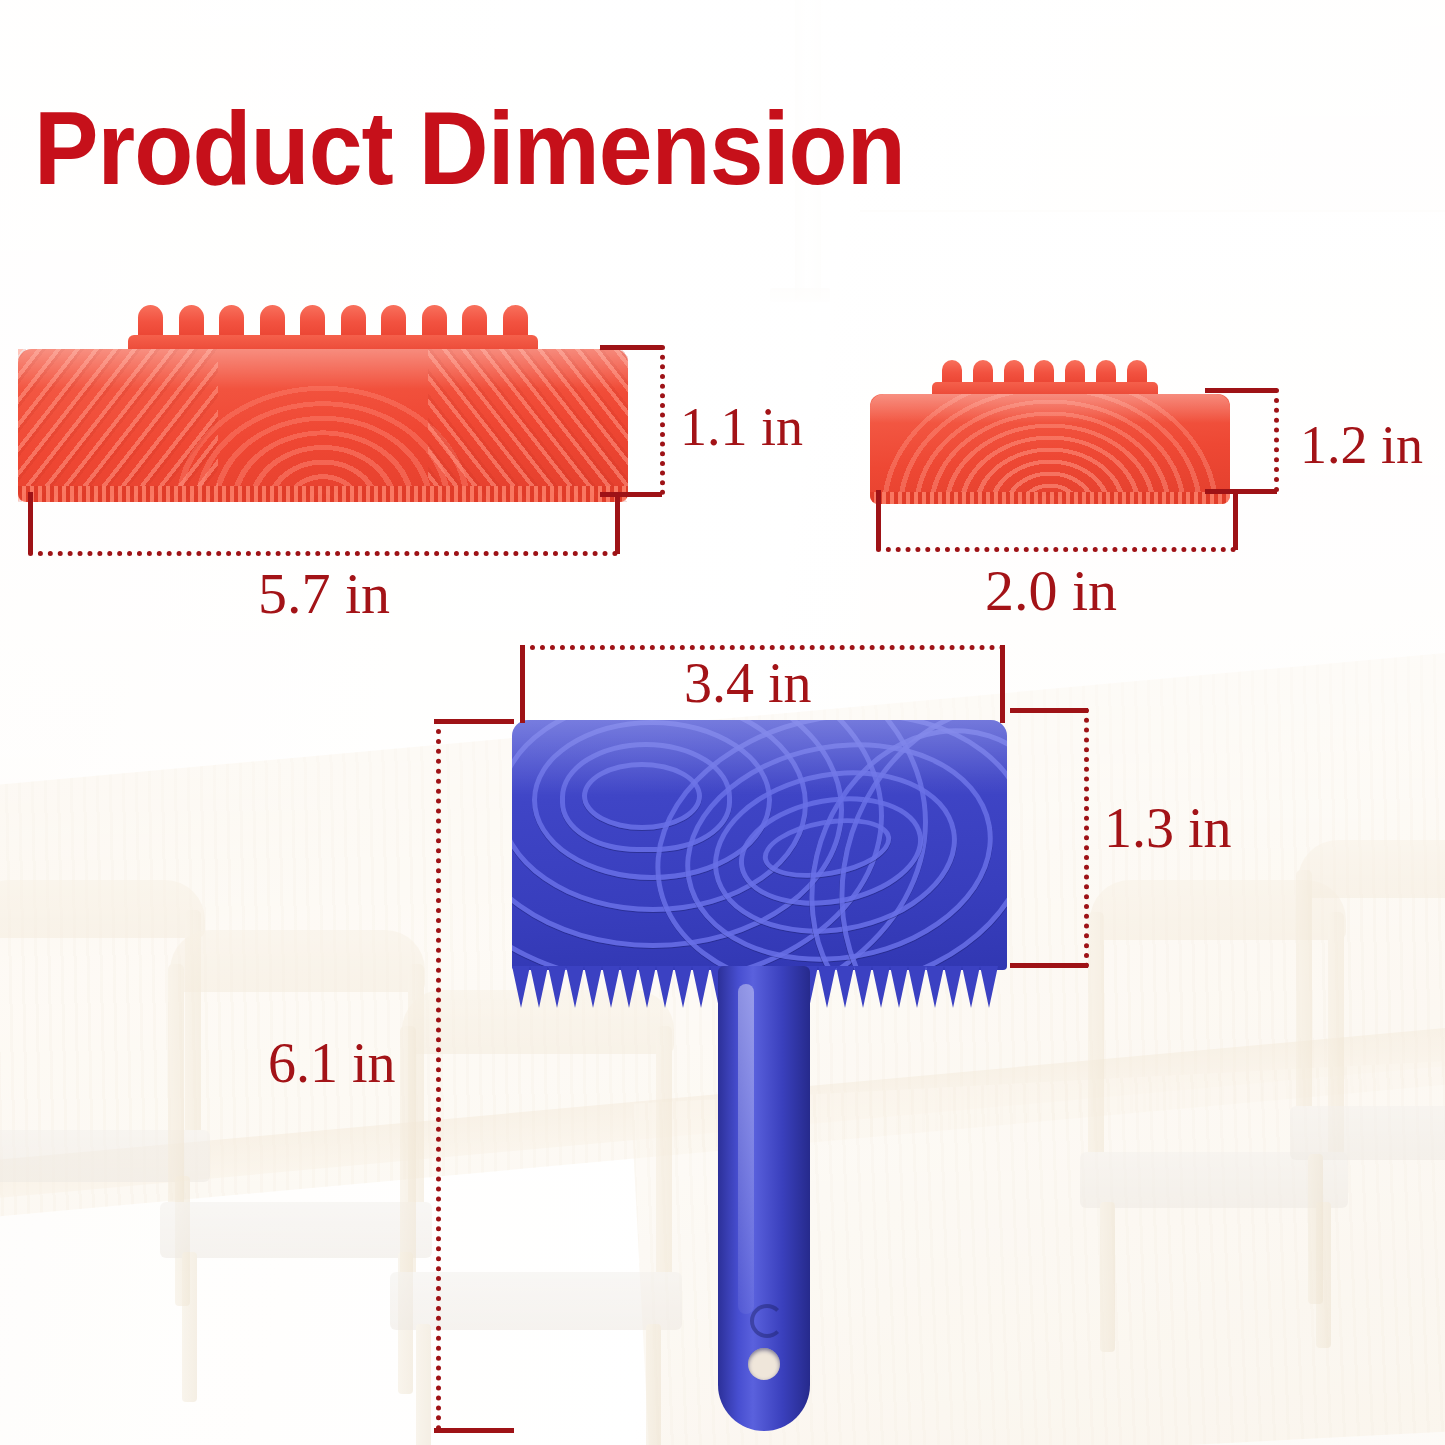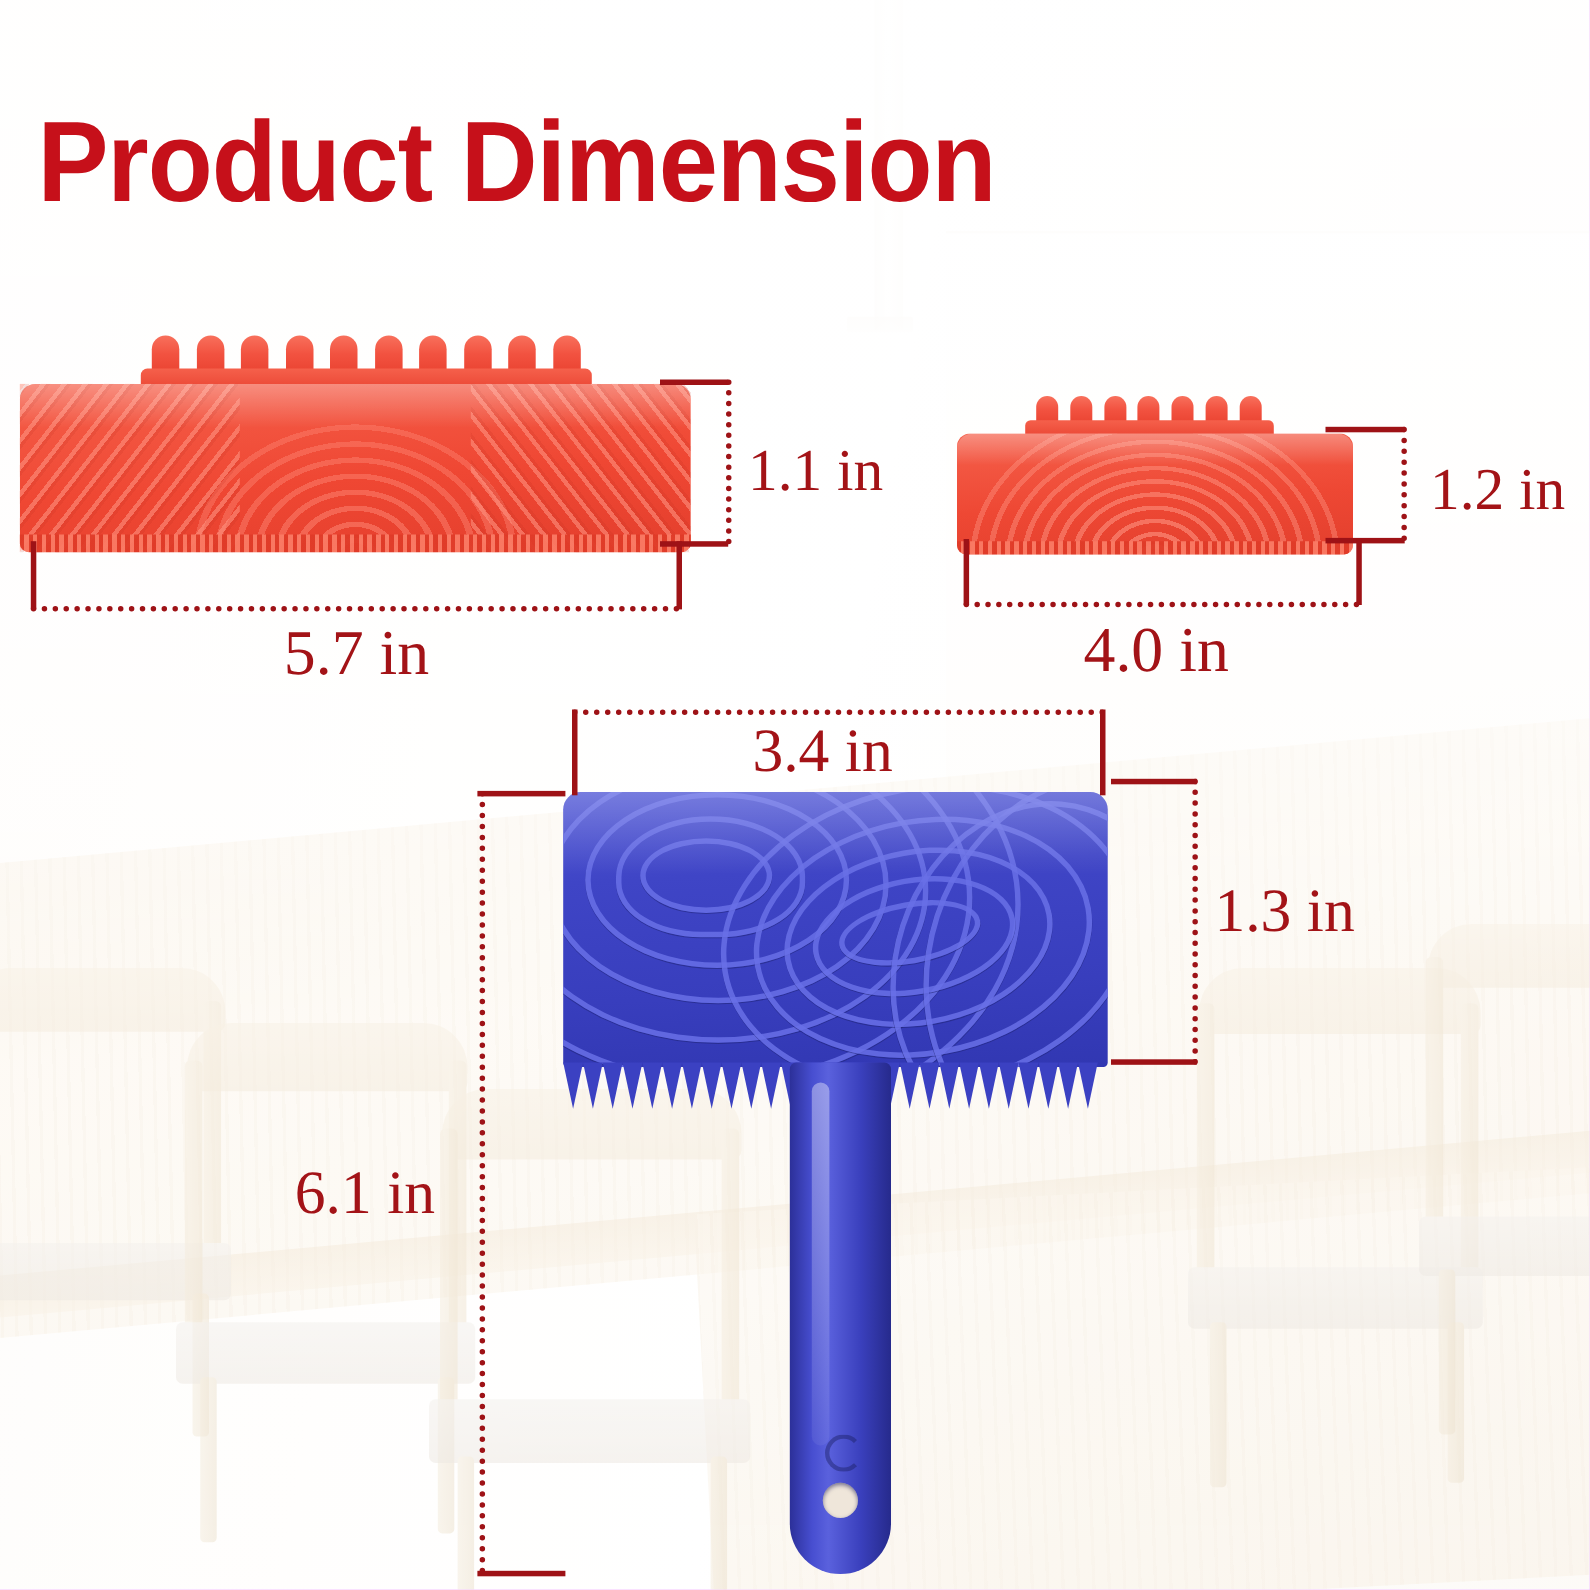--- a/index.html
+++ b/index.html
@@ -5,21 +5,21 @@
   html, body {
     margin: 0;
     padding: 0;
     background: #ffffff;
   }
   #stage {
     position: relative;
     width: 1445px;
     height: 1445px;
     overflow: hidden;
-    background: #f0abfc;
+    background: #fca5a5;
     font-family: "Liberation Serif", serif;
   }
 
   
   .bg-layer { position: absolute; inset: 0; overflow: hidden; }
 
   .bg-wall {
     position: absolute; inset: 0;
     background:
       linear-gradient(100deg, #fdfaf6 0%, #fffefc 30%, #ffffff 52%, #fdfbf7 70%, #fbf7f1 100%);
@@ -400,21 +400,21 @@
   </div>
 
   <div class="solid-h" style="left:1205px; top:388px; width:72px;"></div>
   <div class="dot-v" style="left:1274px; top:388px; height:104px;"></div>
   <div class="solid-h" style="left:1205px; top:489px; width:72px;"></div>
   <div class="dimlabel" style="left:1300px; top:418px;">1.2 in</div>
 
   <div class="solid-v" style="left:876px;  top:490px; height:60px;"></div>
   <div class="dot-h" style="left:876px;  top:547px; width:360px;"></div>
   <div class="solid-v" style="left:1233px; top:490px; height:60px;"></div>
-  <div class="dimlabel" style="left:985px; top:562px; font-size:58px;">4.0 in</div>
+  <div class="dimlabel" style="left:985px; top:562px; font-size:58px;">2.0 in</div>
 
   <div class="blue-head" style="left:512px; top:720px; width:495px; height:250px;">
     <div class="grain" style="left:70px;  top:42px;  width:110px; height:58px;"></div>
     <div class="grain" style="left:48px;  top:22px;  width:162px; height:100px; border-radius:50% 50% 45% 45%;"></div>
     <div class="grain" style="left:20px;  top:0px;   width:230px; height:150px; border-radius:50%;"></div>
     <div class="grain" style="left:-14px; top:-24px; width:300px; height:206px; border-radius:50%;"></div>
     <div class="grain" style="left:-50px; top:-48px; width:372px; height:266px; border-radius:50%;"></div>
     <div class="grain" style="left:-90px; top:-74px; width:452px; height:330px; border-radius:50%;"></div>
     <div class="grain" style="left:-134px;top:-102px;width:540px; height:398px; border-radius:50%;"></div>
     <div class="grain" style="left:250px; top:100px; width:120px; height:46px; border-radius:50%; transform:rotate(-10deg);"></div>
@@ -469,15 +469,15 @@
   <div class="dimlabel" style="left:684px; top:655px; font-size:56px;">3.4 in</div>
 
   <div class="solid-h" style="left:1010px; top:708px; width:78px;"></div>
   <div class="dot-v" style="left:1084px; top:708px; height:260px;"></div>
   <div class="solid-h" style="left:1010px; top:963px; width:78px;"></div>
   <div class="dimlabel" style="left:1104px; top:800px; font-size:56px;">1.3 in</div>
 
   <div class="solid-h" style="left:434px; top:719px; width:80px;"></div>
   <div class="dot-v" style="left:436px; top:719px; height:712px;"></div>
   <div class="solid-h" style="left:434px; top:1428px; width:80px;"></div>
-  <div class="dimlabel" style="left:268px; top:1057px; font-size:56px;">6.1 in</div>
+  <div class="dimlabel" style="left:268px; top:1035px; font-size:56px;">6.1 in</div>
 
 </div>
 
 </body></html>

